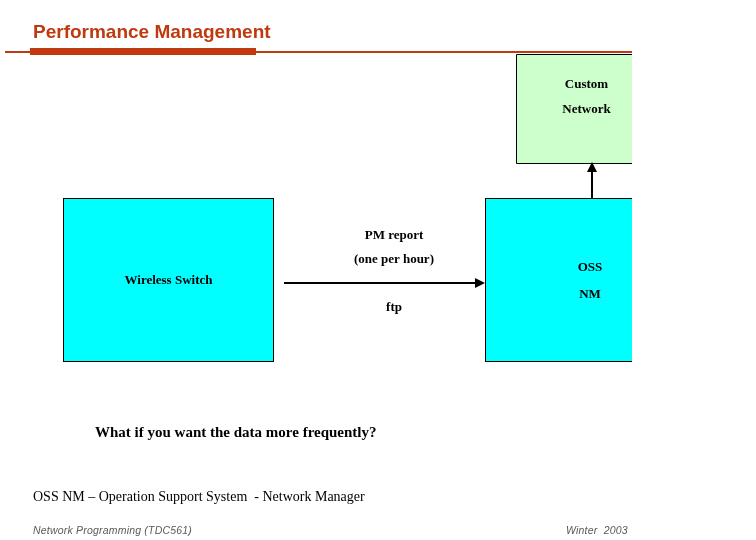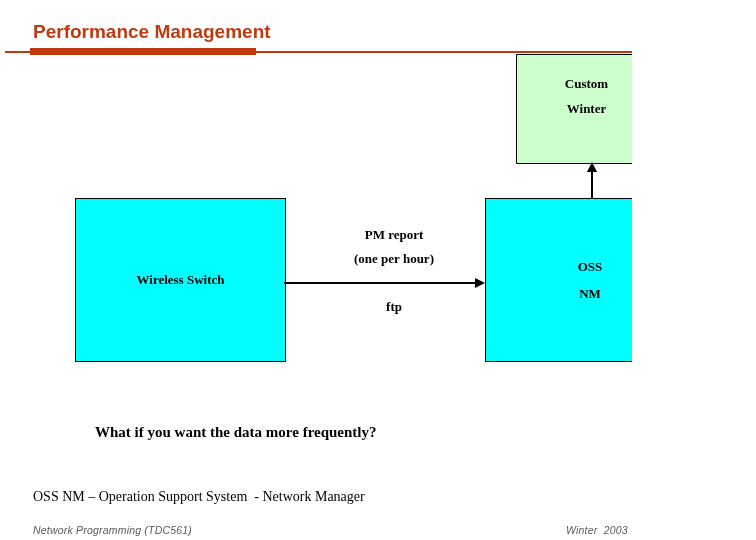--- a/index.html
+++ b/index.html
@@ -29,21 +29,21 @@
   .note-text{
     position:absolute;left:0;right:6px;top:17px;text-align:center;
     font-weight:bold;font-size:13px;line-height:25px;
   }
 
   .box{
     position:absolute;background:var(--box-fill);border:1px solid #000;
     display:flex;align-items:center;justify-content:center;
     font-weight:bold;font-size:13px;
   }
-  .box-wireless{left:75px;top:198px;width:209px;height:162px;}
+  .box-wireless{left:63px;top:198px;width:209px;height:162px;}
   .box-ossnm{left:485px;top:198px;width:208px;height:162px;flex-direction:column;line-height:27px;text-align:center;}
 
   .flow-label{
     position:absolute;transform:translateX(-50%);
     font-weight:bold;font-size:13px;white-space:nowrap;text-align:center;
   }
   .lbl-pm-report{left:394px;top:227px;}
   .lbl-one-per-hour{left:394px;top:251px;}
   .lbl-ftp{left:394px;top:299px;}
 
@@ -78,21 +78,21 @@
   <div class="rule"></div>
   <div class="rule-bar"></div>
 
   <div class="note">
     <svg width="147" height="110" viewBox="0 0 147 110">
       <path class="note-shape" d="M0.5,0.5 L146.5,0.5 L146.5,91 L128,109.5 L0.5,109.5 Z"></path>
       <path class="note-fold" d="M146.5,91 L128,109.5 L126.5,92.5 Z"></path>
     </svg>
     <div class="note-text">
       <div>Custom</div>
-      <div>Winter</div>
+      <div>Network</div>
     </div>
   </div>
 
   <div class="box box-wireless">
     <span>Wireless Switch</span>
   </div>
 
   <div class="box box-ossnm">
     <div>OSS</div>
     <div>NM</div>

